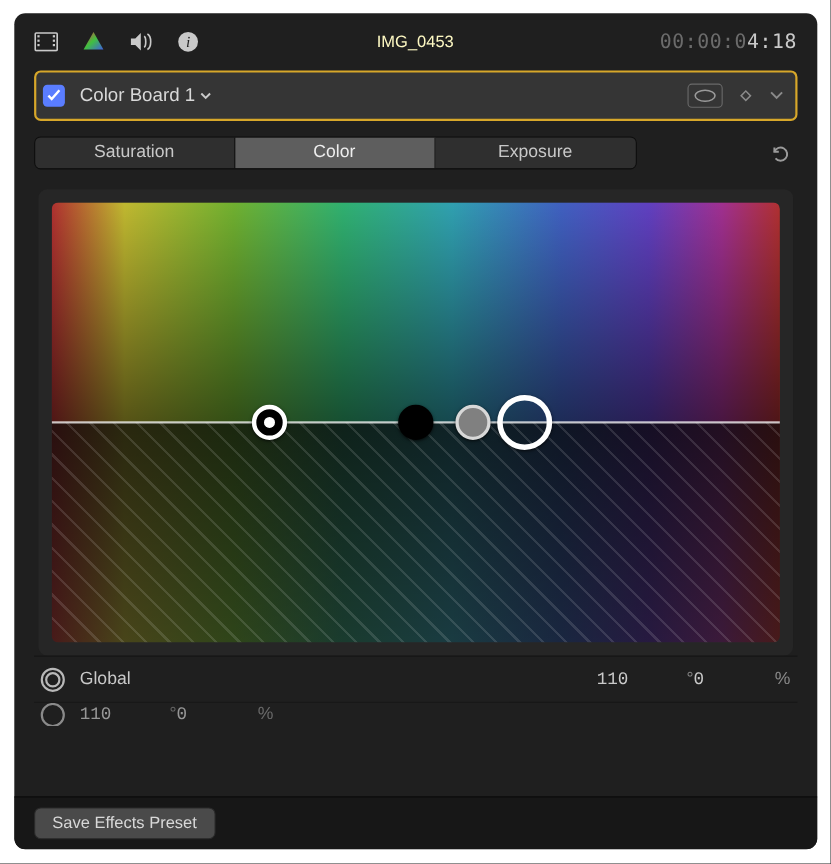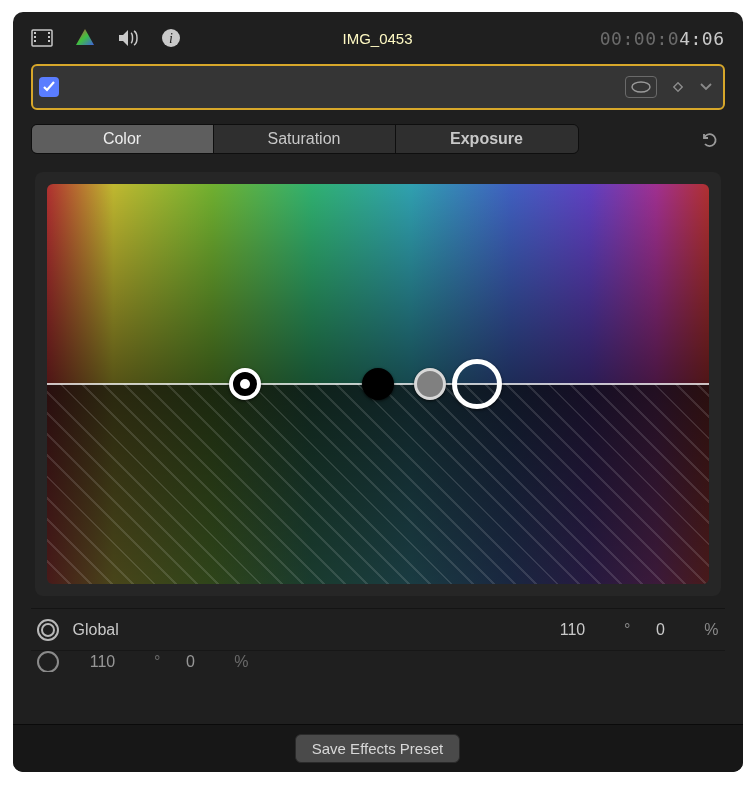--- a/index.html
+++ b/index.html
@@ -103,21 +103,21 @@
     }
     .segmented .seg {
       width: 182px;
       display: flex; align-items: center; justify-content: center;
       background: #2f2f2f;
       color: #c8c8c8;
       font-size: 16px;
       border-right: 1px solid #0e0e0e;
       cursor: pointer;
     }
-    .segmented .seg:last-child { border-right: none; font-weight: bold; }
+    .segmented .seg:last-child { border-right: none; }
     .segmented .seg.active { background: #5e5e5e; color: #eee; }
     .reset-btn {
       margin-left: auto;
       width: 32px; height: 28px;
       color: #8a8a8a;
       display: flex; align-items: center; justify-content: center;
     }
 
     
     .board-wrap {
@@ -200,21 +200,21 @@
     }
     .puck-hi {
       left: 58%;
       width: 32px; height: 32px;
       border: 3px solid #d8d8d8;
       background: #808080;
     }
 
     
     .params {
-      margin: 12px 18px;
+      margin: 0 18px;
     }
     .param-row {
       display: flex;
       align-items: center;
       height: 42px;
       border-top: 1px solid #141414;
       padding: 0 6px;
       color: #c9c9c9;
       font-size: 16px;
     }
@@ -227,36 +227,36 @@
     }
     .param-row .ring.double::after {
       content:"";
       position: absolute; left: 50%; top: 50%;
       width: 10px; height: 10px;
       border: 2px solid #b8b8b8;
       border-radius: 50%;
       transform: translate(-50%,-50%);
     }
     .param-row .label { flex: 1; }
-    .param-row .val { width: 60px; text-align: center; }
+    .param-row .val { width: 60px; text-align: left; font-family: Liberation Mono, monospace; }
     .param-row .unit { width: 28px; text-align: right; color: #888; }
     .param-row.cut {
       height: 22px; overflow: hidden;
       opacity: 0.7;
     }
 
     
     .footer {
       position: absolute;
       left: 0; right: 0; bottom: 0;
       height: 48px;
       background: #171717;
       border-top: 1px solid #0a0a0a;
       display: flex; align-items: center;
-      justify-content: center;
+      justify-content: flex-start;
       padding: 0 18px;
     }
     .footer-btn {
       background: #4a4a4a;
       color: #d8d8d8;
       padding: 5px 16px;
       border-radius: 6px;
       font-size: 15px;
       border: 1px solid #2a2a2a;
     }
@@ -297,51 +297,57 @@
           <path d="M14 4c2 1 2 9 0 10M17 2c4 2 4 12 0 14" fill="none" stroke="#c9c9c9" stroke-width="1.5"></path>
         </svg>
     </span>
     <span class="icon">
       <svg width="20" height="20" viewBox="0 0 20 20">
           <circle cx="10" cy="10" r="9" fill="#c9c9c9"></circle>
           <text x="10" y="15" text-anchor="middle" font-size="14" font-family="Georgia" font-style="italic" fill="#1f1f1f">i</text>
         </svg>
     </span>
     <span class="spacer"></span>
-    <span class="timecode"><span>00:00:0</span><span class="tc-active">4:06</span></span>
+    <span class="timecode"><span>00:00:0</span><span class="tc-active">4:18</span></span>
   </div>
 
   <div class="effect-row">
     <span class="effect-checkbox">
       <svg width="14" height="14" viewBox="0 0 14 14">
           <path d="M2 7l3 3 7-8" fill="none" stroke="#fff" stroke-width="2.2"></path>
         </svg>
     </span>
+    <span class="effect-name">
+      <span>Color Board 1</span>
+      <svg width="12" height="12" viewBox="0 0 12 12">
+          <path d="M2 4l4 4 4-4" fill="none" stroke="#c9c9c9" stroke-width="1.8"></path>
+        </svg>
+    </span>
     <span class="spacer"></span>
     <span class="mask-btn">
       <svg width="22" height="14" viewBox="0 0 22 14">
           <ellipse cx="11" cy="7" rx="9" ry="5" fill="none" stroke="#9a9a9a" stroke-width="1.4"></ellipse>
         </svg>
     </span>
     <span class="kf">
       <svg width="14" height="14" viewBox="0 0 14 14">
           <rect x="4" y="4" width="6" height="6" transform="rotate(45 7 7)" fill="none" stroke="#8a8a8a" stroke-width="1.4"></rect>
         </svg>
     </span>
     <span class="disc">
       <svg width="14" height="14" viewBox="0 0 14 14">
           <path d="M2 4l5 5 5-5" fill="none" stroke="#8a8a8a" stroke-width="1.8"></path>
         </svg>
     </span>
   </div>
 
   <div class="tabs-row">
     <div class="segmented">
+      <div class="seg">Saturation</div>
       <div class="seg active">Color</div>
-      <div class="seg">Saturation</div>
       <div class="seg">Exposure</div>
     </div>
     <span class="reset-btn">
       <svg width="20" height="20" viewBox="0 0 20 20">
           <path d="M5 9a6 6 0 1 1 1 6" fill="none" stroke="#9a9a9a" stroke-width="1.8"></path>
           <path d="M5 5v4h4" fill="none" stroke="#9a9a9a" stroke-width="1.8"></path>
         </svg>
     </span>
   </div>
 

